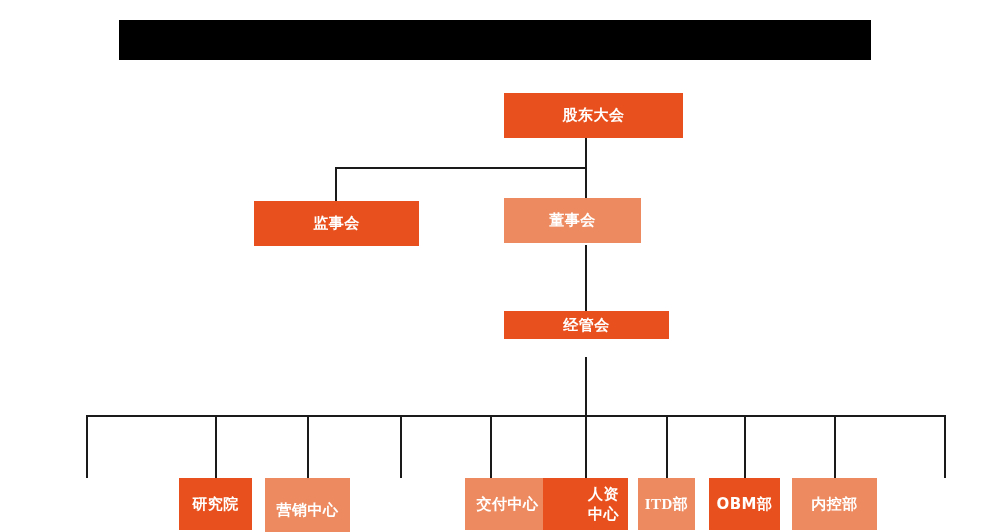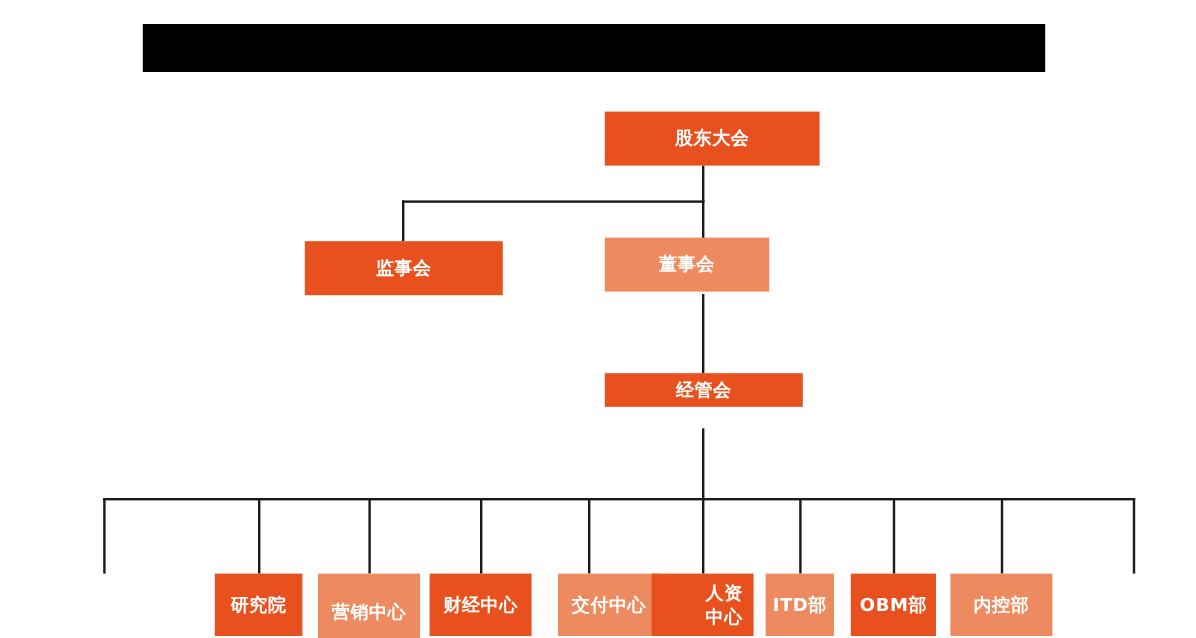--- a/index.html
+++ b/index.html
@@ -98,26 +98,25 @@
 
   <div class="node light" style="left:504px; top:198px; width:137px; height:45px;">董事会</div>
 
   <div class="node dark" style="left:504px; top:311px; width:165px; height:28px;">经管会</div>
 
 
   <div class="node dark" style="left:179px; top:478px; width:73px; height:52px;">研究院</div>
 
   <div class="node light" style="left:265px; top:478px; width:85px; height:64px;">营销中心</div>
 
-  <div class="node dark" style="left:358px; top:478px; width:85px; height:52px;">财经中心</div>
 
   <div class="node light" style="left:448px; top:478px; width:85px; height:52px;margin-left:17px;">交付中心</div>
 
   <div class="node dark" style="left:543px; top:478px; width:85px; height:52px;padding-left:40px;">人资中心</div>
 
-  <div class="node light" style="left:638px; top:478px; width:57px; height:52px;">ITD部</div>
+  <div class="node light" style="left:638px; top:478px; width:57px; height:52px;font-family:Liberation Serif, serif;">ITD部</div>
 
   <div class="node dark" style="left:709px; top:478px; width:71px; height:52px;">OBM部</div>
 
   <div class="node light" style="left:792px; top:478px; width:85px; height:52px;text-align:right;">内控部</div>
 
 
 </div>
 
 </body></html>

